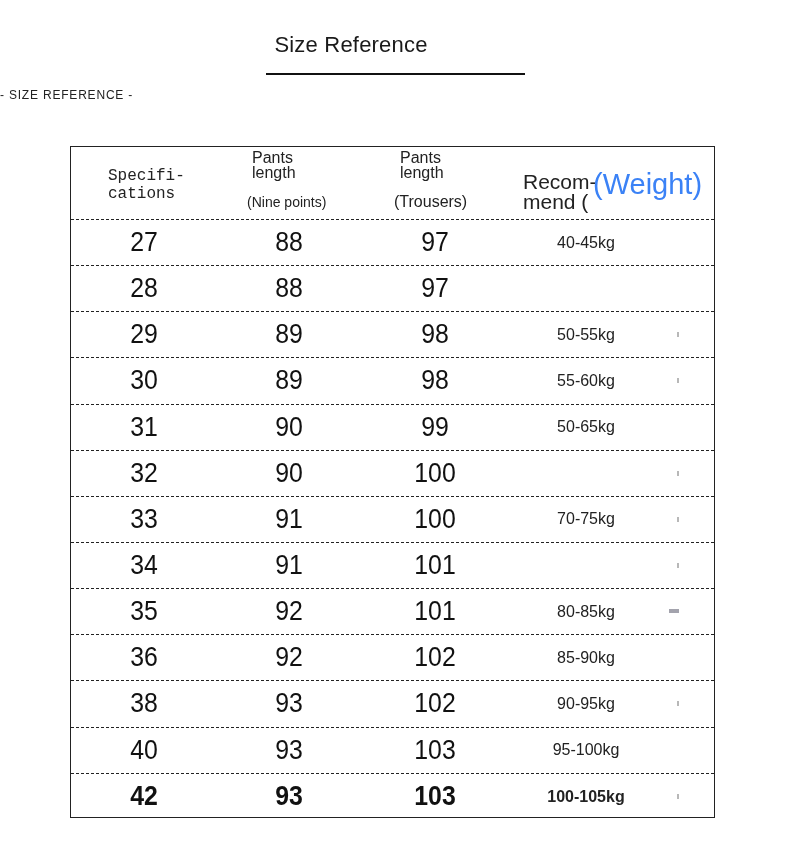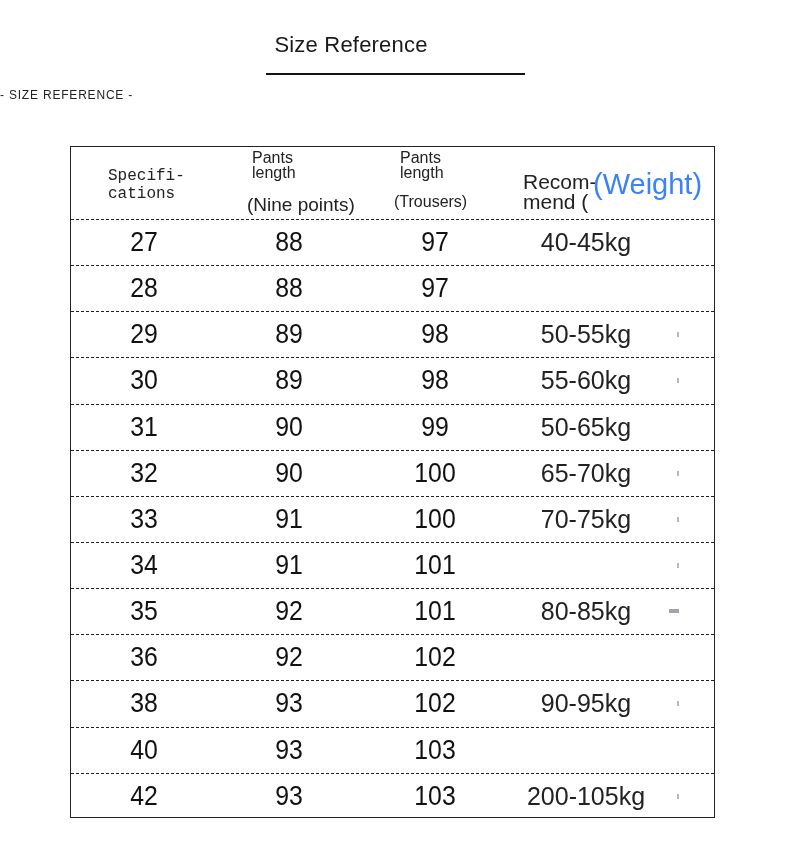--- a/index.html
+++ b/index.html
@@ -75,21 +75,21 @@
       left: 181px;
       top: 3px;
       font-size: 16px;
       line-height: 15px;
       color: #222;
     }
     .h-pants1-sub {
       position: absolute;
       left: 176px;
       top: 47px;
-      font-size: 19px;
+      font-size: 14px;
       color: #222;
     }
     .h-pants2 {
       position: absolute;
       left: 329px;
       top: 3px;
       font-size: 16px;
       line-height: 15px;
       color: #222;
     }
@@ -123,33 +123,34 @@
       width: 100%;
     }
     .row {
       position: relative;
       height: 46.15px;
       border-bottom: 1px dashed #222;
       box-sizing: border-box;
     }
     .row:last-child {
       border-bottom: none;
+      font-weight: bold;
     }
     .cell {
       position: absolute;
       top: 0;
       height: 100%;
       display: flex;
       align-items: center;
       justify-content: center;
     }
     .c-spec { left: 33px; width: 80px; font-size: 27px; color: #111; transform: scaleX(0.92); }
     .c-p1 { left: 178px; width: 80px; font-size: 27px; color: #111; transform: scaleX(0.92); }
     .c-p2 { left: 324px; width: 80px; font-size: 27px; color: #111; transform: scaleX(0.92); }
-    .c-w { left: 450px; width: 130px; font-size: 25px; color: #222; }
+    .c-w { left: 450px; width: 130px; font-size: 16px; color: #222; }
     .speck {
       position: absolute;
       left: 606px;
       width: 2px;
       height: 5px;
       background: #888;
       top: 20px;
       opacity: 0.6;
     }
   </style>
@@ -204,21 +205,20 @@
     <div class="row">
       <div class="cell c-spec">31</div>
       <div class="cell c-p1">90</div>
       <div class="cell c-p2">99</div>
       <div class="cell c-w">50-65kg</div>
     </div>
     <div class="row">
       <div class="cell c-spec">32</div>
       <div class="cell c-p1">90</div>
       <div class="cell c-p2">100</div>
-      <div class="cell c-w">65-70kg</div>
       <div class="speck"></div>
     </div>
     <div class="row">
       <div class="cell c-spec">33</div>
       <div class="cell c-p1">91</div>
       <div class="cell c-p2">100</div>
       <div class="cell c-w">70-75kg</div>
       <div class="speck"></div>
     </div>
     <div class="row">
@@ -231,34 +231,36 @@
       <div class="cell c-spec">35</div>
       <div class="cell c-p1">92</div>
       <div class="cell c-p2">101</div>
       <div class="cell c-w">80-85kg</div>
       <div class="speck" style="width:10px;height:4px;left:598px;background:#667;"></div>
     </div>
     <div class="row">
       <div class="cell c-spec">36</div>
       <div class="cell c-p1">92</div>
       <div class="cell c-p2">102</div>
+      <div class="cell c-w">85-90kg</div>
     </div>
     <div class="row">
       <div class="cell c-spec">38</div>
       <div class="cell c-p1">93</div>
       <div class="cell c-p2">102</div>
       <div class="cell c-w">90-95kg</div>
       <div class="speck"></div>
     </div>
     <div class="row">
       <div class="cell c-spec">40</div>
       <div class="cell c-p1">93</div>
       <div class="cell c-p2">103</div>
+      <div class="cell c-w">95-100kg</div>
     </div>
     <div class="row">
       <div class="cell c-spec">42</div>
       <div class="cell c-p1">93</div>
       <div class="cell c-p2">103</div>
-      <div class="cell c-w">200-105kg</div>
+      <div class="cell c-w">100-105kg</div>
       <div class="speck"></div>
     </div>
   </div>
 </div>
 
 </body></html>

